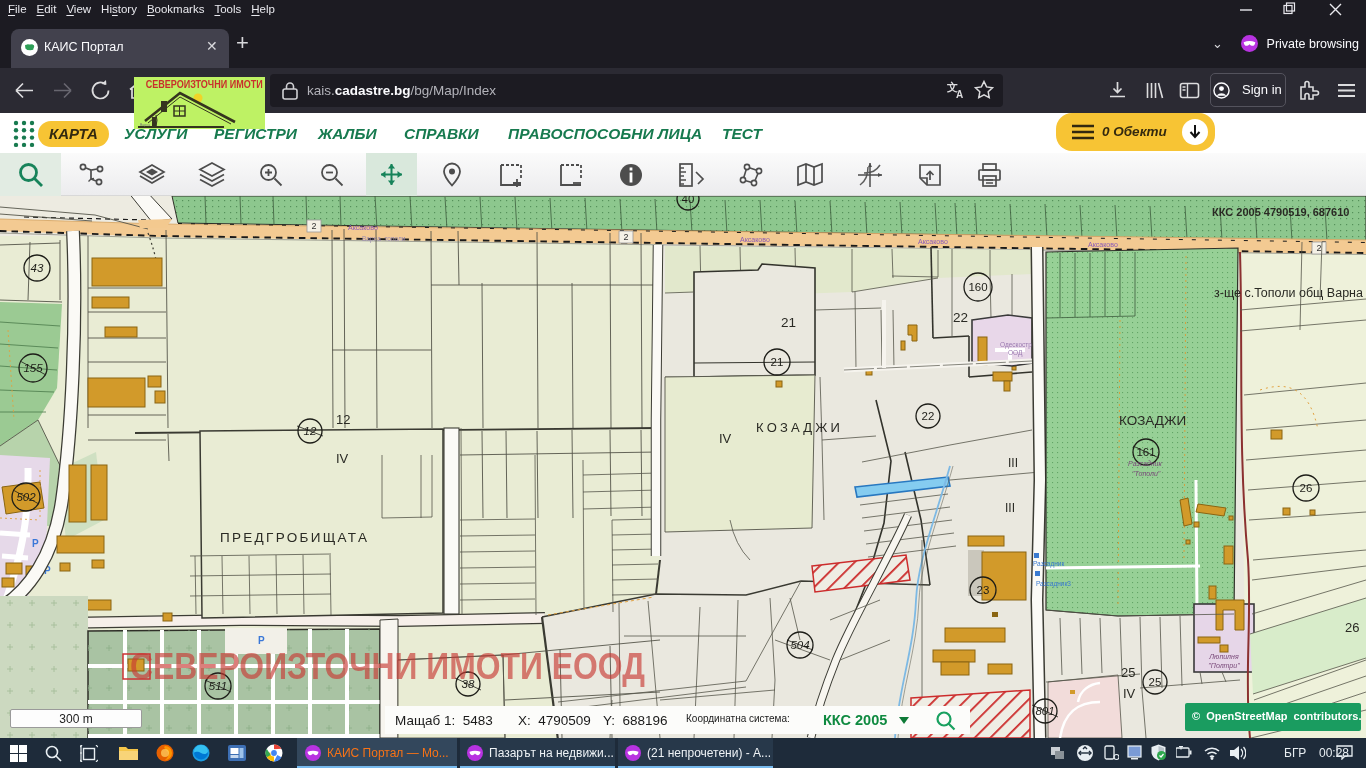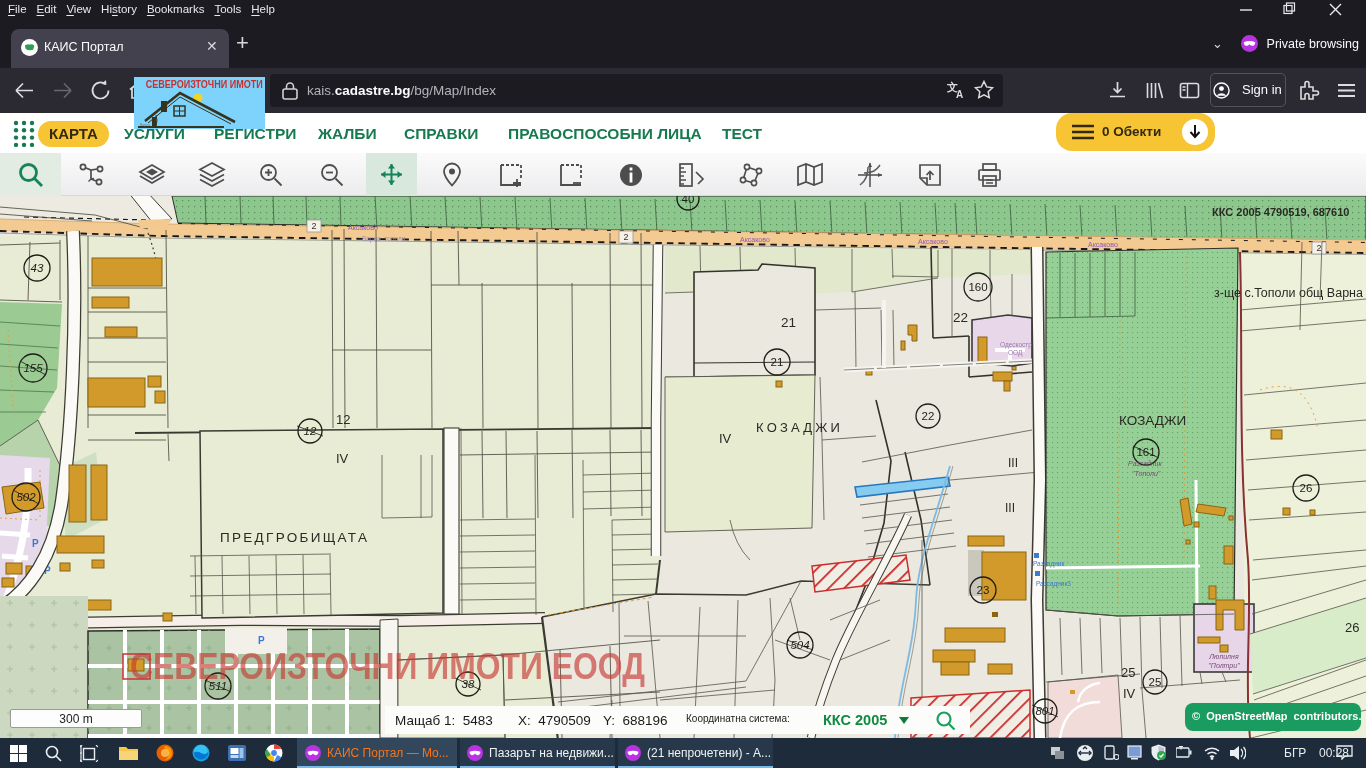--- a/index.html
+++ b/index.html
@@ -23,47 +23,47 @@
 #pbicon { right:108px; top:15px; width:17px; height:17px; }
 #pbtext { right:7px; top:17px; color:#fbfbfe; font-size:12.5px; }
 #navbar { left:0; top:68px; width:1366px; height:45px; background:#2b2a33; }
 .navico { top:10px; width:25px; height:25px; color:#dcdcde; }
 #urlbar { left:270px; top:6px; width:733px; height:33px; background:#1c1b22; border-radius:4px; color:#b3b3ba; font-size:13.5px; }
 #urltxt { left:37px; top:8.5px; }
 #urltxt b { color:#fbfbfe; font-weight:bold; }
 #signin { right:80px; top:5px; width:76px; height:34px; border:1px solid #54535d; border-radius:5px; color:#fbfbfe; font-size:13px; padding:8px 0 0 31px; }
 
 
-#sitehdr { left:0; top:113px; width:1220px; height:40px; background:#ffffff; }
+#sitehdr { left:0; top:113px; width:1220px; height:40px; background:#ffffff;font-style:italic; }
 .pill { background:#f7c434; border-radius:16px; color:#33290f; font-weight:bold; }
 #karta { left:38px; top:8px; width:71px; height:26px; font-size:15px; text-align:center; padding-top:4px; }
 .hmenu { top:12px; color:#177a4f; font-weight:bold; font-size:15.5px; }
 #obekti { right:5px; top:0px; width:159px; height:38px; }
 #obekti .lines { left:16px; top:11px; }
 #obekti .txt { left:46px; top:11px; font-size:13.5px; font-weight:bold; color:#33290f; }
 #obekti .circ { right:7px; top:6px; width:26px; height:26px; background:#fff; border-radius:50%; text-align:center; }
 
 
 #toolbar { left:0; top:153px; width:1366px; height:43px; background:linear-gradient(#fbfbfb,#ececee); border-bottom:1px solid #d8d8d8; }
 .tcell { top:0; width:50px; height:43px; }
 .tgreen { background:#e2ece3; }
 
 
-#logo { left:134px; top:77px; width:131px; height:52px; background:#7dd3fc; z-index:50; overflow:hidden; }
+#logo { left:134px; top:77px; width:131px; height:52px; background:#bef264; z-index:50; overflow:hidden; }
 #logotxt { left:0px; top:1px; width:131px; text-align:center; color:#c9302c; font-weight:bold; font-size:11px; transform:scaleX(0.82); transform-origin:center; letter-spacing:0px; white-space:nowrap; }
 
 
 #map { left:0; top:196px; width:1366px; height:542px; background:#eae7de; }
 #watermark { left:130px; top:646px; width:520px; color:rgba(200,58,52,0.65); font-size:36px; font-weight:bold; z-index:40; transform:scaleX(0.885); transform-origin:left; white-space:nowrap; }
 
 
 #scalebar { left:10px; top:709px; width:132px; height:19px; background:#fdfdfd; border:1px solid #9a9a9a; border-radius:2px; z-index:45; font-size:12px; color:#222; text-align:center; padding-top:2px; }
 #statusbar { left:385px; top:706px; width:585px; height:28px; background:#fcfcfa; z-index:45; font-size:13.5px; color:#1a1a1a; }
 #statusbar b.g { color:#0f8a40; font-size:14.5px; }
-#osm { right:5px; top:703px; width:176px; height:28px; background:#1a9c60; border-radius:8px; z-index:45; color:#fff; font-size:11px; font-weight:bold; padding:7px 0 0 7px; white-space:nowrap; }
+#osm { right:5px; top:703px; width:176px; height:28px; background:#1a9c60; border-radius:2px; z-index:45; color:#fff; font-size:11px; font-weight:bold; padding:7px 0 0 7px; white-space:nowrap; }
 
 
 #taskbar { left:0; top:738px; width:1366px; height:30px; background:#1e2b3a; z-index:60; }
 .tbtn { top:0; height:30px; background:#27384a; border-bottom:2px solid #76b9ed; color:#eef2f5; font-size:12px; }
 .tbtn.active { background:#33475c; }
 .tray { color:#e8eef2; font-size:12px;margin-left:26px; }
 </style>
 </head>
 <body>
 <div id="page">

